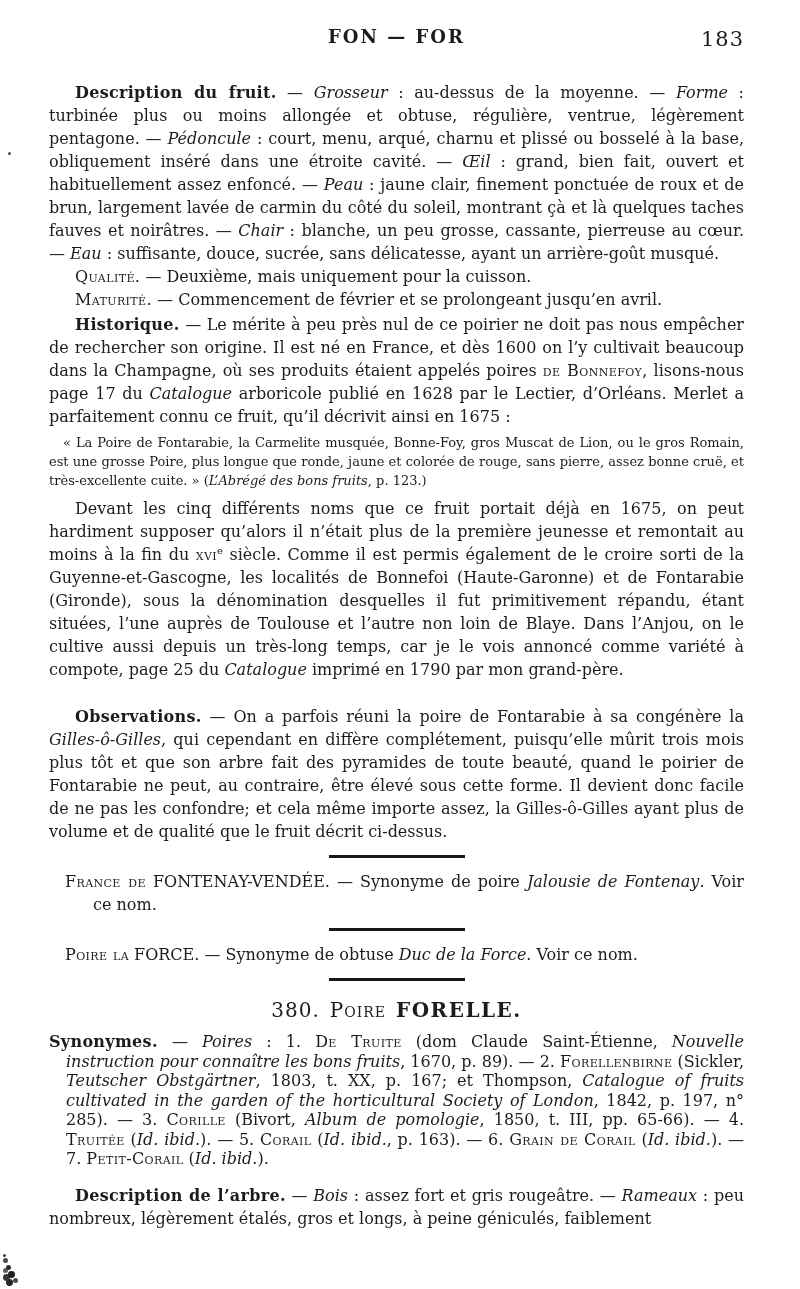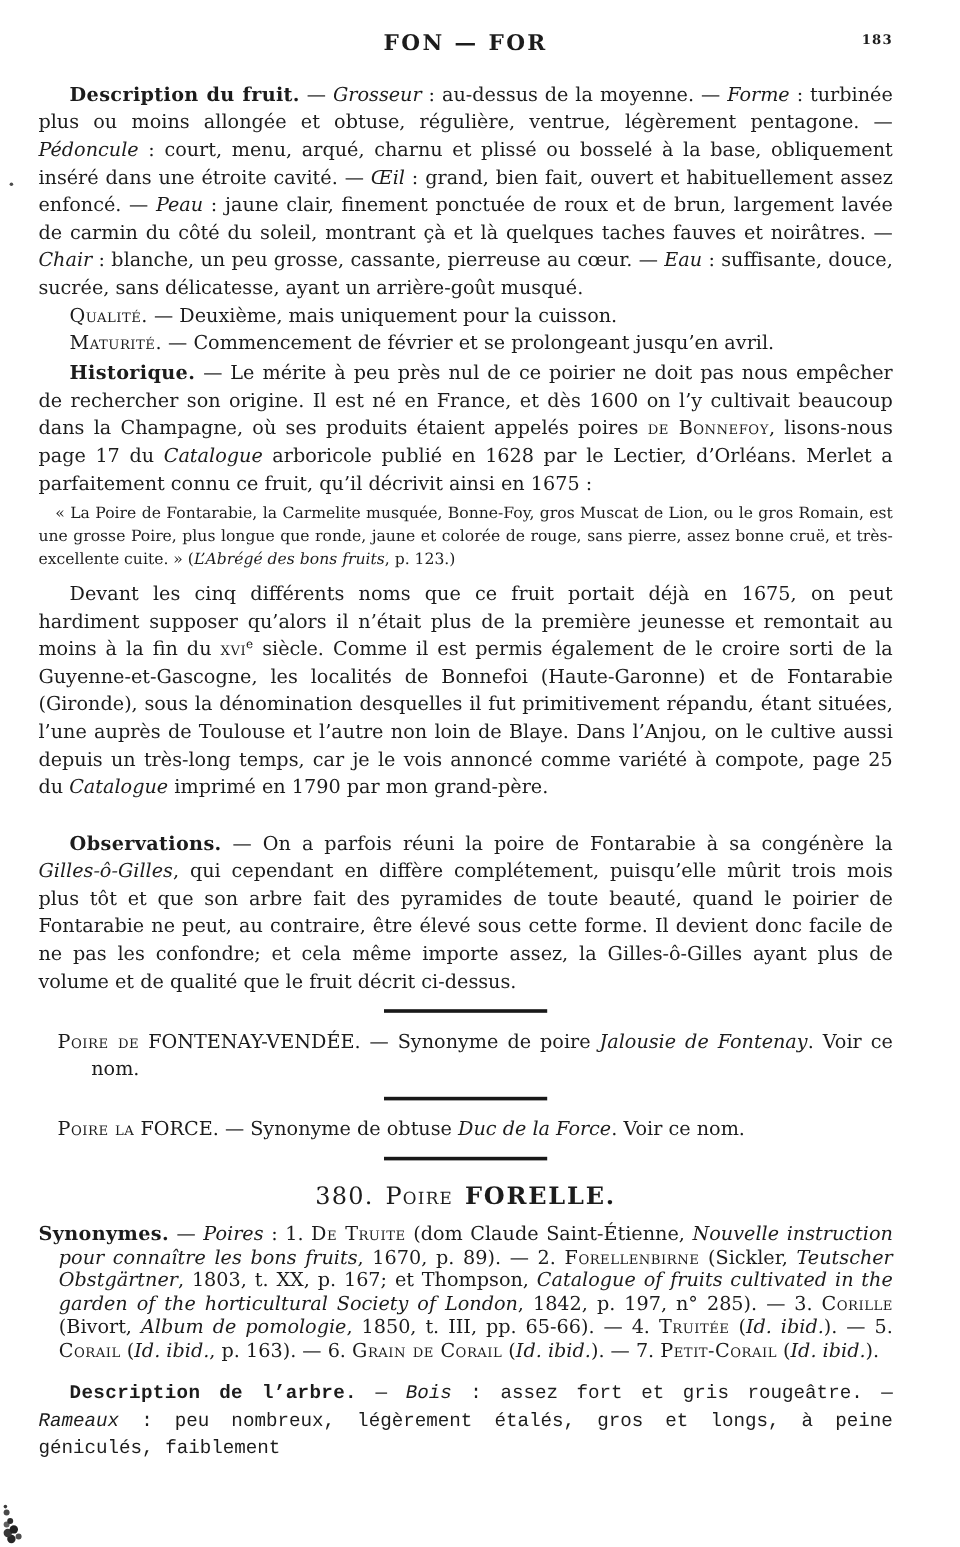--- a/index.html
+++ b/index.html
@@ -6,52 +6,52 @@
     margin: 0;
     padding: 0;
     background: #ffffff;
   }
   .page {
     position: relative;
     width: 800px;
     height: 1289px;
     box-sizing: border-box;
     margin: 0 auto;
-    padding: 26px 56px 0 32px;
+    padding: 26px 56px 0 49px;
     background: #ffffff;
     color: #1c1c1c;
     font-family: "DejaVu Serif", serif;
     overflow: hidden;
   }
   
   .running-head {
     position: relative;
     height: 28px;
     text-align: center;
     font-size: 18px;
     font-weight: bold;
     letter-spacing: 2px;
   }
   .page-num {
     position: absolute;
     right: 0;
     top: 1px;
-    font-size: 11px;
-    font-weight: bold;
+    font-size: 21px;
+    font-weight: normal;
     letter-spacing: 1px;
   }
   
   .para {
     margin: 0;
     font-size: 16px;
     line-height: 23px;
     text-align: justify;
     text-indent: 26px;
   }
-  .p-first { margin-top: 13px; }
+  .p-first { margin-top: 27px; }
   .p-hist  { margin-top: 2px; }
   .p-devant { margin-top: 7px; }
   .p-obs   { margin-top: 24px; }
   .lead {
     font-weight: bold;
     letter-spacing: 0.3px;
   }
   .sc {
     font-variant: small-caps;
     letter-spacing: 0.4px;
@@ -101,21 +101,21 @@
   }
   
   .synonymes {
     margin: 4px 0 0 0;
     padding-left: 17px;
     text-indent: -17px;
     font-size: 16px;
     line-height: 19.5px;
     text-align: justify;
   }
-  .p-arbre { margin-top: 15px; font-family: Liberation Mono, monospace; }
+  .p-arbre { margin-top: 15px; }
   
   .smudge {
     position: absolute;
     left: 3px;
     top: 1254px;
     width: 3px;
     height: 3px;
     border-radius: 50%;
     background: #3a3a3a;
     box-shadow:
@@ -156,21 +156,21 @@
   <p class="para p-hist"><span class="lead">Historique.</span><span> — Le mérite à peu près nul de ce poirier ne doit pas nous empêcher de rechercher son origine. Il est né en France, et dès 1600 on l’y cultivait beaucoup dans la Champagne, où ses produits étaient appelés poires </span><span class="sc">de Bonnefoy</span><span>, lisons-nous page 17 du </span><i>Catalogue</i><span> arboricole publié en 1628 par le Lectier, d’Orléans. Merlet a parfaitement connu ce fruit, qu’il décrivit ainsi en 1675 :</span></p>
 
   <p class="quote"><span>« La Poire de Fontarabie, la Carmelite musquée, Bonne-Foy, gros Muscat de Lion, ou le gros Romain, est une grosse Poire, plus longue que ronde, jaune et colorée de rouge, sans pierre, assez bonne cruë, et très-excellente cuite. » (</span><i>L’Abrégé des bons fruits</i><span>, p. 123.)</span></p>
 
   <p class="para p-devant"><span>Devant les cinq différents noms que ce fruit portait déjà en 1675, on peut hardiment supposer qu’alors il n’était plus de la première jeunesse et remontait au moins à la fin du </span><span class="sc">xvi</span><sup class="sup">e</sup><span> siècle. Comme il est permis également de le croire sorti de la Guyenne-et-Gascogne, les localités de Bonnefoi (Haute-Garonne) et de Fontarabie (Gironde), sous la dénomination desquelles il fut primitivement répandu, étant situées, l’une auprès de Toulouse et l’autre non loin de Blaye. Dans l’Anjou, on le cultive aussi depuis un très-long temps, car je le vois annoncé comme variété à compote, page 25 du </span><i>Catalogue</i><span> imprimé en 1790 par mon grand-père.</span></p>
 
   <p class="para p-obs"><span class="lead">Observations.</span><span> — On a parfois réuni la poire de Fontarabie à sa congénère la </span><i>Gilles-ô-Gilles</i><span>, qui cependant en diffère complétement, puisqu’elle mûrit trois mois plus tôt et que son arbre fait des pyramides de toute beauté, quand le poirier de Fontarabie ne peut, au contraire, être élevé sous cette forme. Il devient donc facile de ne pas les confondre; et cela même importe assez, la Gilles-ô-Gilles ayant plus de volume et de qualité que le fruit décrit ci-dessus.</span></p>
 
   <div class="rule"></div>
 
-  <p class="entry"><span class="sc">Poire de</span><span> FONTENAY-VENDÉE. — Synonyme de poire </span><i>Jalousie de Fontenay</i><span>. Voir ce nom.</span></p>
+  <p class="entry"><span class="sc">France de</span><span> FONTENAY-VENDÉE. — Synonyme de poire </span><i>Jalousie de Fontenay</i><span>. Voir ce nom.</span></p>
 
   <div class="rule"></div>
 
   <p class="entry"><span class="sc">Poire la</span><span> FORCE. — Synonyme de obtuse </span><i>Duc de la Force</i><span>. Voir ce nom.</span></p>
 
   <div class="rule"></div>
 
   <p class="para heading"><span class="num">380.</span><span class="kind">Poire</span><span class="name">FORELLE.</span></p>
 
   <p class="synonymes"><span class="lead">Synonymes.</span><span> — </span><i>Poires</i><span> : 1. </span><span class="sc">De Truite</span><span> (dom Claude Saint-Étienne, </span><i>Nouvelle instruction pour connaître les bons fruits</i><span>, 1670, p. 89). — 2. </span><span class="sc">Forellenbirne</span><span> (Sickler, </span><i>Teutscher Obstgärtner</i><span>, 1803, t. XX, p. 167; et Thompson, </span><i>Catalogue of fruits cultivated in the garden of the horticultural Society of London</i><span>, 1842, p. 197, n° 285). — 3. </span><span class="sc">Corille</span><span> (Bivort, </span><i>Album de pomologie</i><span>, 1850, t. III, pp. 65-66). — 4. </span><span class="sc">Truitée</span><span> (</span><i>Id. ibid.</i><span>). — 5. </span><span class="sc">Corail</span><span> (</span><i>Id. ibid.</i><span>, p. 163). — 6. </span><span class="sc">Grain de Corail</span><span> (</span><i>Id. ibid.</i><span>). — 7. </span><span class="sc">Petit-Corail</span><span> (</span><i>Id. ibid.</i><span>).</span></p>

